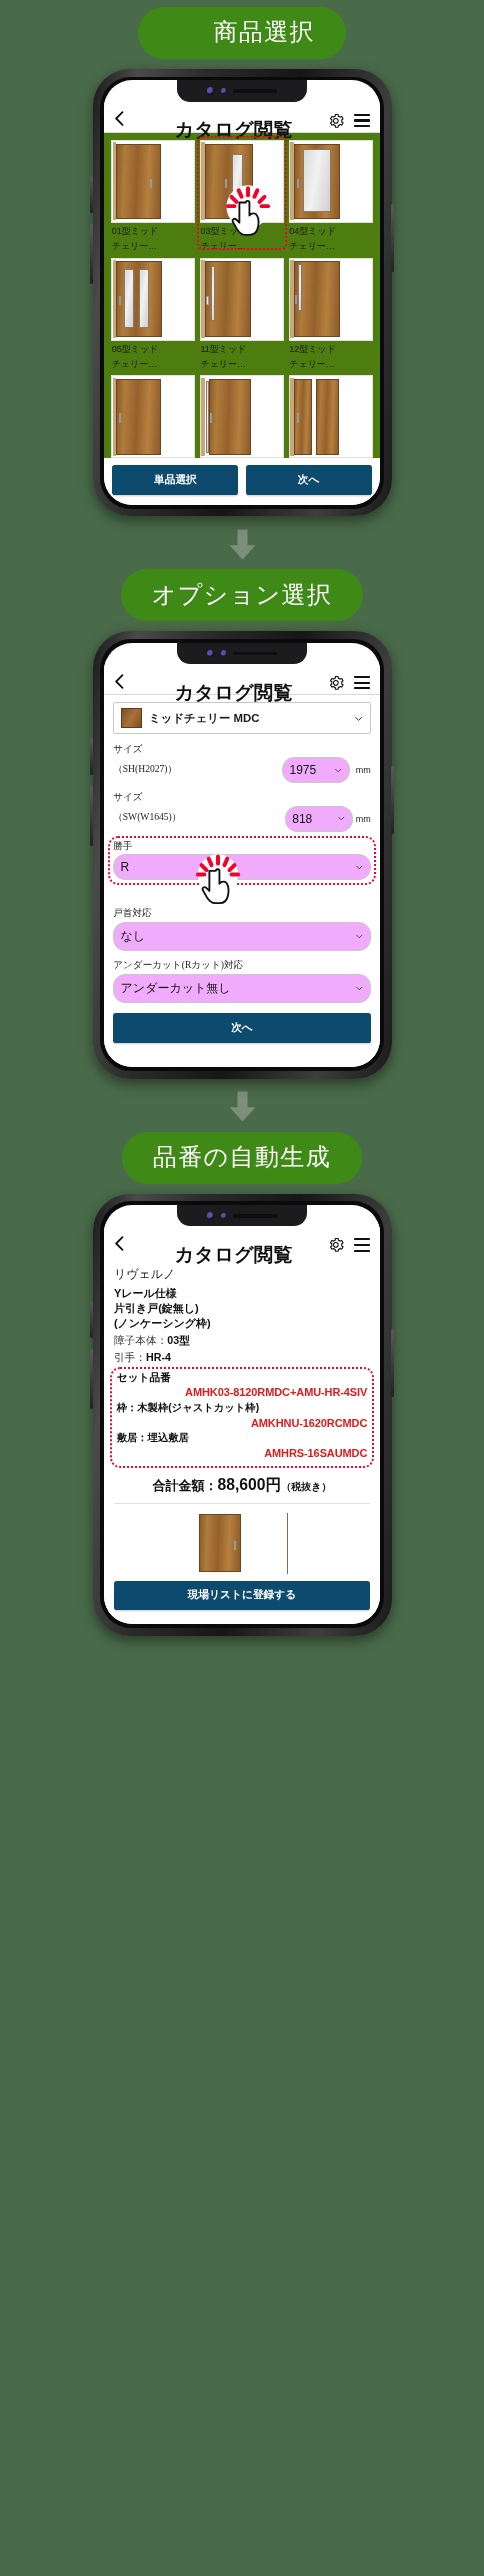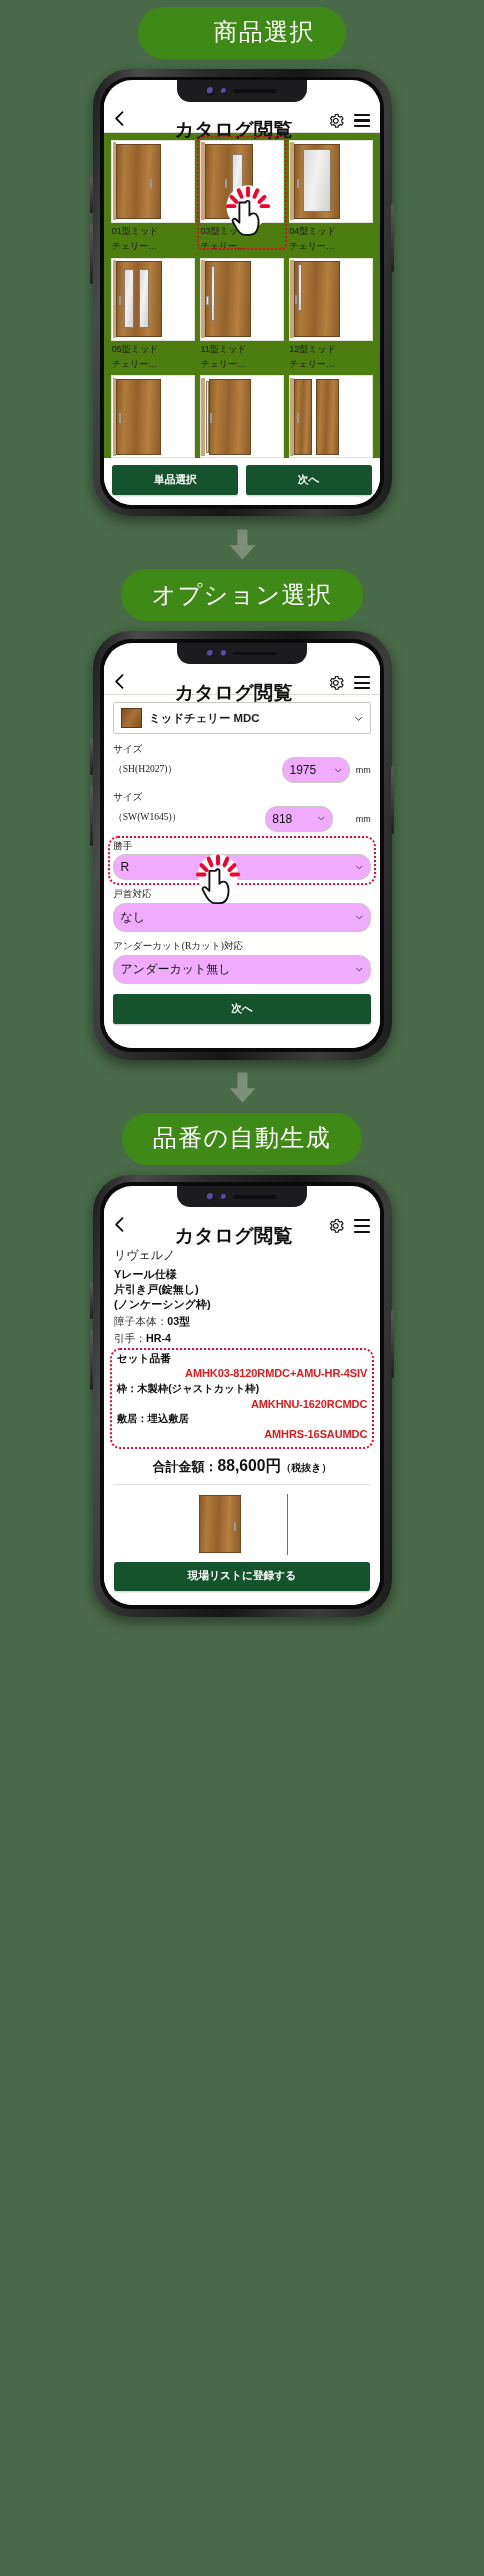--- a/index.html
+++ b/index.html
@@ -111,21 +111,21 @@
   .ring {
     position:absolute; border: 2.1px dotted #f4002a; border-radius: 5.7px;
     pointer-events: none; z-index: 6;
   }
   
   .tap { position:absolute; z-index: 8; width: 56px; height: 56px; }
 
   
   .actionbar { background:#fff; padding: 7.1px 8.5px 10px; display:flex; gap: 7.1px; }
   .btn-green {
-    flex:1; background: #14532d; color:#fff; font-weight: 700; font-size: 10.7px;
+    flex:1; background: #0c4a6e; color:#fff; font-weight: 700; font-size: 10.7px;
     text-align:center; padding: 7.8px 0; border-radius: 2.8px; border: none;
     box-shadow: 0 1.4px 0 rgba(0,0,0,.14);
   }
   .btn-green.full { width: 100%; flex: none; }
 
   
   .form { background:#fff; padding: 7.1px 9.3px 4.3px; }
   .swatch-row {
     display:flex; align-items:center; gap:7.1px; border:0.7px solid #c9c9c4;
     border-radius: 2.1px; padding: 5px 6.4px; margin-bottom: 8.5px; position:relative;
@@ -410,35 +410,35 @@
                       <polyline points="3,6 8,11 13,6" fill="none" stroke="#444" stroke-width="1.7" stroke-linecap="round" stroke-linejoin="round"></polyline>
                     </svg>
                 </span>
               </div>
               <span class="unit">mm</span>
             </div>
           </div>
 
           <div class="block">
             <div class="field-label">サイズ</div>
-            <div style="display:flex;align-items:center;gap:23px;">
+            <div style="display:flex;align-items:center;gap:3px;">
               <div class="field-label" style="flex:1">（SW(W1645)）</div>
               <div class="select" style="min-width:68px">
                 <span>818</span>
                 <span>
                   <svg width="8.5" height="8.5" viewBox="0 0 16 16">
                       <polyline points="3,6 8,11 13,6" fill="none" stroke="#444" stroke-width="1.7" stroke-linecap="round" stroke-linejoin="round"></polyline>
                     </svg>
                 </span>
               </div>
               <span class="unit">mm</span>
             </div>
           </div>
 
-          <div class="block" style="margin-bottom:8px">
+          <div class="block" style="margin-bottom:27px">
             <div class="field-label">勝手</div>
             <div class="select wide" style="margin-top:2.8px">
               <span>R</span>
               <span>
                 <svg width="8.5" height="8.5" viewBox="0 0 16 16">
                     <polyline points="3,6 8,11 13,6" fill="none" stroke="#444" stroke-width="1.7" stroke-linecap="round" stroke-linejoin="round"></polyline>
                   </svg>
               </span>
             </div>
             <div class="ring" style="left:-5px;top:-3.6px;right:-5px;bottom:-4.3px;border-radius:10px;"></div>

